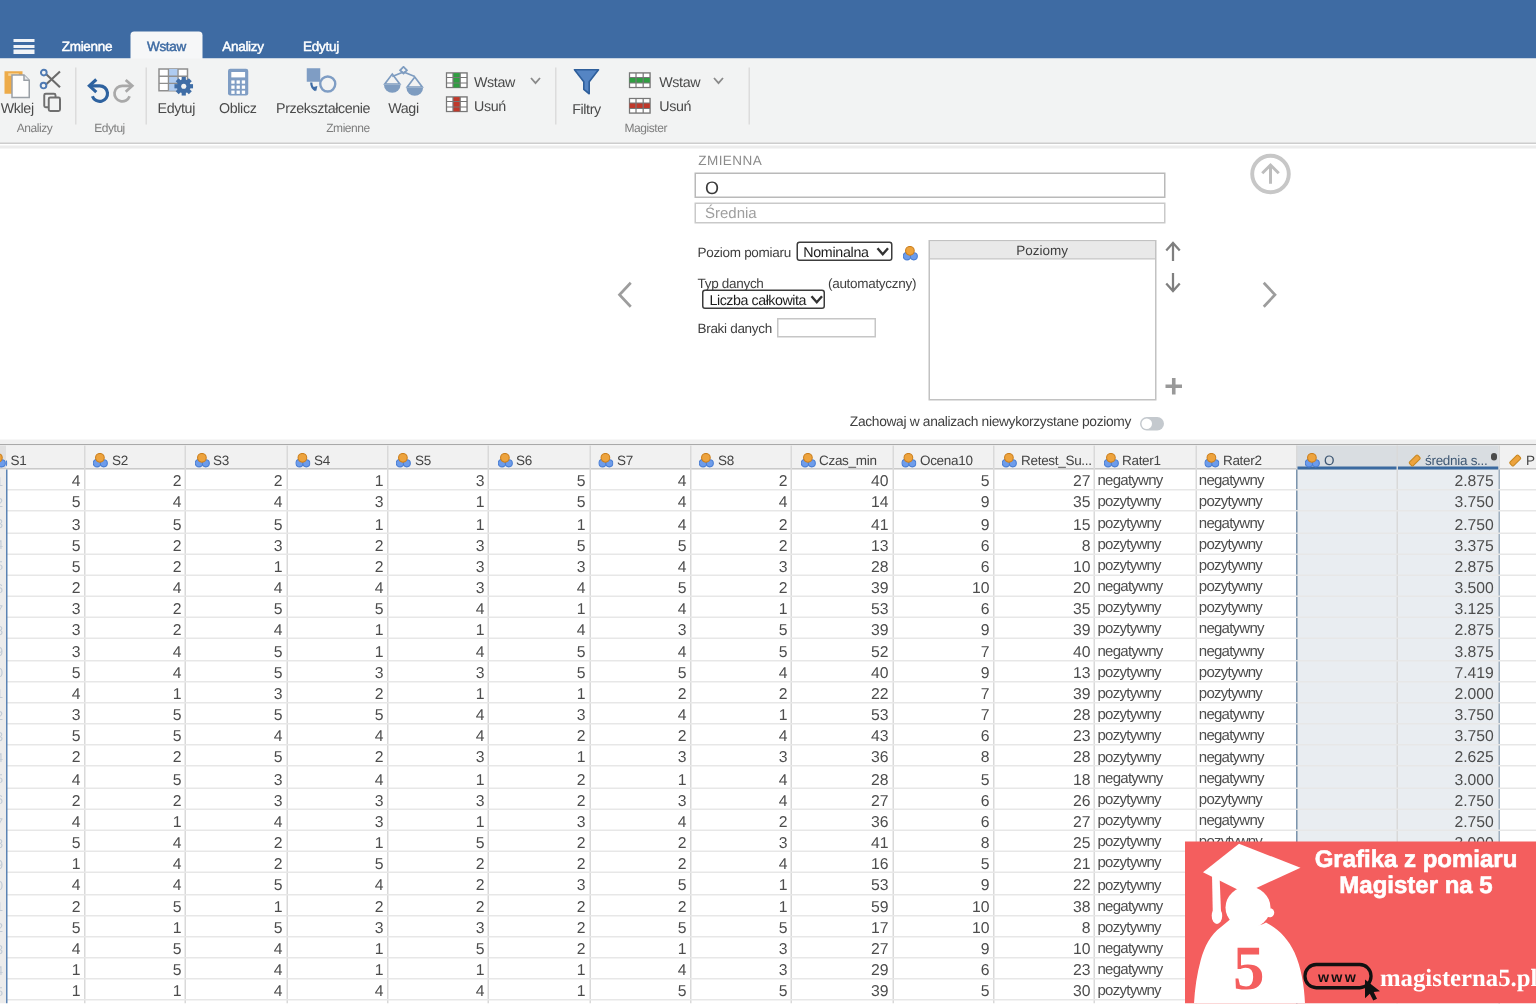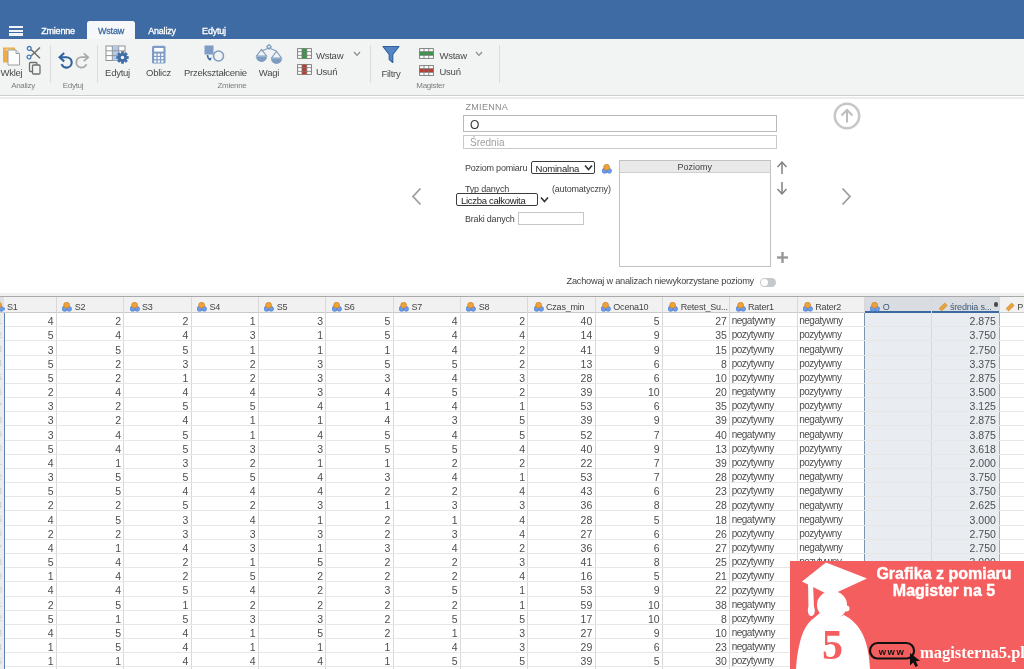--- a/index.html
+++ b/index.html
@@ -164,21 +164,21 @@
 <svg class="abs" style="left:583.5px;top:163.5px" width="9" height="8" viewBox="0 0 9 8">
     <path d="M 1,1.5 L 4.5,5.5 L 8,1.5" fill="none" stroke="#333" stroke-width="1.6"></path>
   </svg>
 <svg style="position:absolute;left:601.5px;top:163.5px" width="10" height="10" viewBox="0 0 10 10">
     <circle cx="2.7" cy="6.7" r="2.55" fill="#6d9ceb" stroke="#4a7ed2" stroke-width="0.7"></circle>
     <circle cx="7.2" cy="6.9" r="2.35" fill="#6d9ceb" stroke="#4a7ed2" stroke-width="0.7"></circle>
     <circle cx="4.6" cy="3.2" r="2.9" fill="#eda33d" stroke="#cc7f1c" stroke-width="0.7"></circle>
   </svg>
 <div class="abs" style="left:465.0px;top:183.5px;font-size:9px;letter-spacing:-0.2px;color:#3f3f3f">Typ danych</div>
 <div class="abs" style="left:552.0px;top:183.5px;font-size:9px;letter-spacing:-0.2px;color:#3f3f3f">(automatyczny)</div>
-<div class="abs" style="left:456px;top:192.5px;width:81.5px;height:13.5px;border:1px solid #3c3c3c;border-radius:2px;background:#fff;font-size:9.5px;letter-spacing:-0.3px;color:#1d1d1d;padding:1.5px 0 0 4px">Liczba całkowita</div>
+<div class="abs" style="left:468px;top:192.5px;width:81.5px;height:13.5px;border:1px solid #3c3c3c;border-radius:2px;background:#fff;font-size:9.5px;letter-spacing:-0.3px;color:#1d1d1d;padding:1.5px 0 0 4px">Liczba całkowita</div>
 <svg class="abs" style="left:539.5px;top:195.5px" width="9" height="8" viewBox="0 0 9 8">
     <path d="M 1,1.5 L 4.5,5.5 L 8,1.5" fill="none" stroke="#333" stroke-width="1.6"></path>
   </svg>
 <div class="abs" style="left:465.0px;top:214.0px;font-size:9px;letter-spacing:-0.2px;color:#3f3f3f">Braki danych</div>
 <div class="abs" style="left:517.5px;top:211.5px;width:66.5px;height:13px;border:1px solid #c6c6c6;background:#fff"></div>
 <div class="abs" style="left:619px;top:159.5px;width:151.5px;height:107.5px;border:1px solid #c2c2c2;background:#fff"></div>
 <div class="abs" style="left:620px;top:160.5px;width:149.5px;height:12.5px;background:#e9e9e9;border-bottom:1px solid #cfcfcf;font-size:9px;color:#3f3f3f;text-align:center;padding-top:1.5px">Poziomy</div>
 <svg class="abs" style="left:775px;top:159.5px" width="14" height="15" viewBox="0 0 14 15">
 <line x1="7" y1="2.5" x2="7" y2="14" stroke="#7f7f7f" stroke-width="1.5"></line>
 <path d="M 2.5,7 L 7,2 L 11.5,7" fill="none" stroke="#7f7f7f" stroke-width="1.5"></path>
@@ -476,21 +476,21 @@
 <div class="abs" style="left:190.56px;top:442.73px;width:65.1px;text-align:right;font-size:10.5px;color:#4d4d4d">3</div>
 <div class="abs" style="left:257.89px;top:442.73px;width:65.1px;text-align:right;font-size:10.5px;color:#4d4d4d">3</div>
 <div class="abs" style="left:325.22px;top:442.73px;width:65.1px;text-align:right;font-size:10.5px;color:#4d4d4d">5</div>
 <div class="abs" style="left:392.55px;top:442.73px;width:65.1px;text-align:right;font-size:10.5px;color:#4d4d4d">5</div>
 <div class="abs" style="left:459.88px;top:442.73px;width:65.1px;text-align:right;font-size:10.5px;color:#4d4d4d">4</div>
 <div class="abs" style="left:527.21px;top:442.73px;width:65.1px;text-align:right;font-size:10.5px;color:#4d4d4d">40</div>
 <div class="abs" style="left:594.54px;top:442.73px;width:65.1px;text-align:right;font-size:10.5px;color:#4d4d4d">9</div>
 <div class="abs" style="left:661.87px;top:442.73px;width:65.1px;text-align:right;font-size:10.5px;color:#4d4d4d">13</div>
 <div class="abs" style="left:731.70px;top:442.83px;font-size:10px;letter-spacing:-0.5px;color:#4d4d4d">pozytywny</div>
 <div class="abs" style="left:799.23px;top:442.83px;font-size:10px;letter-spacing:-0.5px;color:#4d4d4d">pozytywny</div>
-<div class="abs" style="left:931.19px;top:442.73px;width:64.7px;text-align:right;font-size:10.5px;color:#4d4d4d">3.618</div>
+<div class="abs" style="left:931.19px;top:442.73px;width:64.7px;text-align:right;font-size:10.5px;color:#4d4d4d">7.419</div>
 <div class="abs" style="left:6px;top:456.90px;width:47.7px;text-align:right;font-size:10.5px;color:#4d4d4d">4</div>
 <div class="abs" style="left:55.90px;top:456.90px;width:65.1px;text-align:right;font-size:10.5px;color:#4d4d4d">1</div>
 <div class="abs" style="left:123.23px;top:456.90px;width:65.1px;text-align:right;font-size:10.5px;color:#4d4d4d">3</div>
 <div class="abs" style="left:190.56px;top:456.90px;width:65.1px;text-align:right;font-size:10.5px;color:#4d4d4d">2</div>
 <div class="abs" style="left:257.89px;top:456.90px;width:65.1px;text-align:right;font-size:10.5px;color:#4d4d4d">1</div>
 <div class="abs" style="left:325.22px;top:456.90px;width:65.1px;text-align:right;font-size:10.5px;color:#4d4d4d">1</div>
 <div class="abs" style="left:392.55px;top:456.90px;width:65.1px;text-align:right;font-size:10.5px;color:#4d4d4d">2</div>
 <div class="abs" style="left:459.88px;top:456.90px;width:65.1px;text-align:right;font-size:10.5px;color:#4d4d4d">2</div>
 <div class="abs" style="left:527.21px;top:456.90px;width:65.1px;text-align:right;font-size:10.5px;color:#4d4d4d">22</div>
 <div class="abs" style="left:594.54px;top:456.90px;width:65.1px;text-align:right;font-size:10.5px;color:#4d4d4d">7</div>

